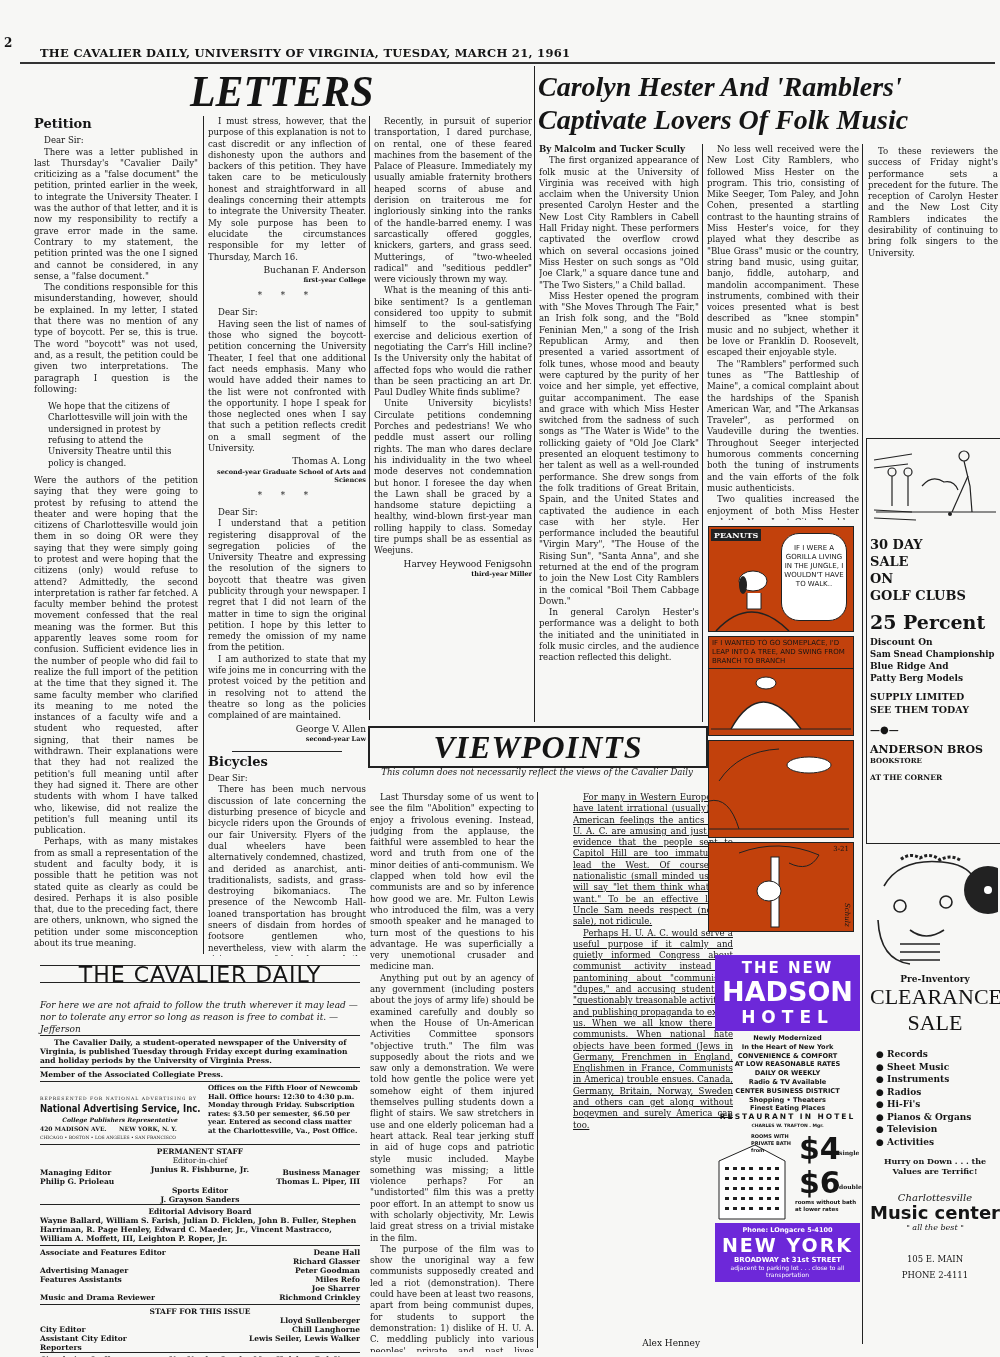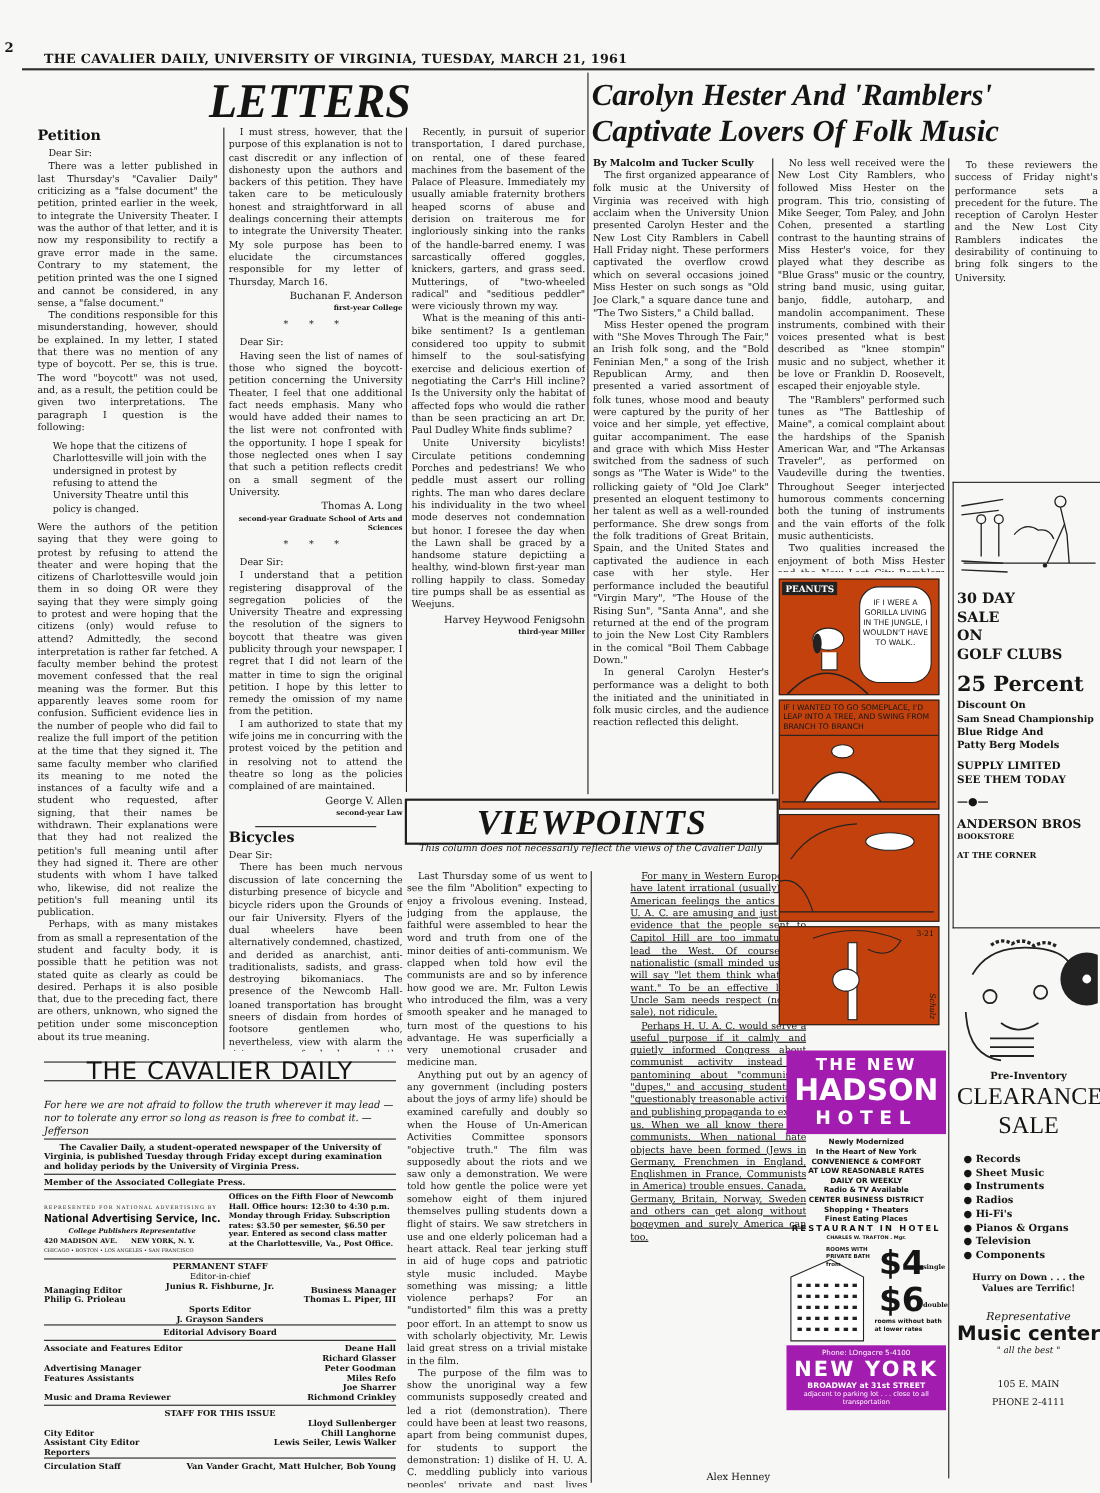--- a/index.html
+++ b/index.html
@@ -27,21 +27,21 @@
   .cd-title { text-align:center; font-family:"DejaVu Sans", sans-serif; font-size:22px; letter-spacing:1px; margin:4px 0 3px 0; }
   .cd-motto { font-style:italic; font-size:9px; line-height:12px; border-top:1px solid #222; padding-top:16px; }
   .cd-line { border-top:1px solid #222; padding:2px 0; }
   .bold { font-weight:bold; }
   .center { text-align:center; }
   .row { display:flex; justify-content:space-between; }
   .peanuts { left:708px; top:526px; width:146px; height:398px; }
   .panel { border:1.5px solid #222; background:#c2410c; position:relative; margin-bottom:4px; overflow:hidden; }
   .balloon { position:absolute; border:1.5px solid #222; border-radius:18px; font-family:"DejaVu Sans", sans-serif; font-size:7px; line-height:9px; text-align:center; background:#fff; }
   .hadson { left:715px; top:955px; width:145px; }
-  .ad-dark { background:#a21caf; color:#fff; text-align:center; font-family:"DejaVu Sans", sans-serif; font-weight:bold; }
+  .ad-dark { background:#6d28d9; color:#fff; text-align:center; font-family:"DejaVu Sans", sans-serif; font-weight:bold; }
   .golf { left:870px; top:440px; width:130px; font-family:"DejaVu Serif", serif; font-weight:bold; }
   .music { left:870px; top:850px; width:130px; font-family:"DejaVu Serif", serif; }
 </style>
 </head>
 <body>
 
 <div class="abs pagenum">2</div>
 <div class="abs masthead">THE CAVALIER DAILY, UNIVERSITY OF VIRGINIA,   TUESDAY, MARCH 21, 1961</div>
 <div class="abs rule" style="left:20px;top:62px;width:975px;"></div>
 
@@ -165,20 +165,21 @@
         <div>Business Manager</div>
         <div>Thomas L. Piper, III</div>
       </div>
   </div>
   <div class="center bold">
       <div>Sports Editor</div>
       <div>J. Grayson Sanders</div>
     </div>
   <div class="cd-line bold">
     <div class="center">Editorial Advisory Board</div>
+    <div>Wayne Ballard, William S. Farish, Julian D. Ficklen, John B. Fuller, Stephen Harriman, R. Page Henley, Edward C. Maeder, Jr., Vincent Mastracco, William A. Moffett, III, Leighton P. Roper, Jr.</div>
   </div>
   <div class="cd-line bold">
     <div class="row">
         <span>Associate and Features Editor</span>
         <span>Deane Hall</span>
       </div>
     <div class="row">
         <span></span>
         <span>Richard Glasser</span>
       </div>
@@ -323,21 +324,21 @@
       </g>
     </svg>
     <div style="position:absolute;left:36px;top:2px;font-size:5px;font-weight:bold;font-family:'DejaVu Sans',sans-serif;width:50px;line-height:7px;">ROOMS WITH PRIVATE BATH from</div>
     <div style="position:absolute;left:84px;top:0px;font-family:'DejaVu Sans',sans-serif;font-size:30px;font-weight:bold;">$4</div>
     <div style="position:absolute;left:124px;top:18px;font-size:6px;font-weight:bold;">single</div>
     <div style="position:absolute;left:84px;top:34px;font-family:'DejaVu Sans',sans-serif;font-size:30px;font-weight:bold;">$6</div>
     <div style="position:absolute;left:124px;top:52px;font-size:6px;font-weight:bold;">double</div>
     <div style="position:absolute;left:80px;top:68px;font-size:5.5px;font-weight:bold;width:64px;line-height:7px;font-family:'DejaVu Sans',sans-serif;">rooms without bath at lower rates</div>
   </div>
   <div class="ad-dark" style="padding:3px 0 4px 0;">
-    <div style="font-size:6.5px;font-weight:normal;">Phone: LOngacre 5-4100</div>
+    <div style="font-size:6.5px;font-weight:bold;">Phone: LOngacre 5-4100</div>
     <div style="font-size:19px;letter-spacing:2px;line-height:22px;">NEW YORK</div>
     <div style="font-size:7px;">BROADWAY at 31st STREET</div>
     <div style="font-size:6px;font-weight:normal;">adjacent to parking lot . . . close to all transportation</div>
   </div>
 </div>
 
 <div class="abs" style="left:866px;top:438px;width:134px;height:404px;border:1.5px solid #222;border-right:none;"></div>
 <div class="abs golf">
   <svg width="126" height="84" style="display:block;margin:6px auto 0 auto;">
     <g stroke="#222" stroke-width="1.2" fill="none">
@@ -394,21 +395,21 @@
   <div style="text-align:center;font-family:Liberation Serif, serif;font-size:22px;line-height:26px;white-space:nowrap;">CLEARANCE</div>
   <div style="text-align:center;font-family:'Liberation Serif',serif;font-size:22px;line-height:26px;">SALE</div>
   <div style="margin:12px 0 0 6px;font-size:9px;font-weight:bold;line-height:12.5px;">
     <div>● <span>Records</span></div>
     <div>● <span>Sheet Music</span></div>
     <div>● <span>Instruments</span></div>
     <div>● <span>Radios</span></div>
     <div>● <span>Hi-Fi's</span></div>
     <div>● <span>Pianos &amp; Organs</span></div>
     <div>● <span>Television</span></div>
-    <div>● <span>Components</span></div>
+    <div>● <span>Activities</span></div>
   </div>
   <div style="text-align:center;font-size:8px;font-weight:bold;line-height:10px;margin-top:8px;">Hurry on Down . . . the Values are Terrific!</div>
-  <div style="text-align:center;font-style:italic;font-size:10px;margin-top:16px;">Representative</div>
+  <div style="text-align:center;font-style:italic;font-size:10px;margin-top:16px;">Charlottesville</div>
   <div style="text-align:center;font-family:'DejaVu Sans',sans-serif;font-weight:bold;font-size:18px;line-height:20px;white-space:nowrap;">Music center</div>
   <div style="text-align:center;font-style:italic;font-size:8px;">" all the best "</div>
   <div style="text-align:center;font-size:8.5px;margin-top:22px;">105 E. MAIN</div>
   <div style="text-align:center;font-size:8.5px;margin-top:6px;">PHONE 2-4111</div>
 </div>
 
 </body></html>

